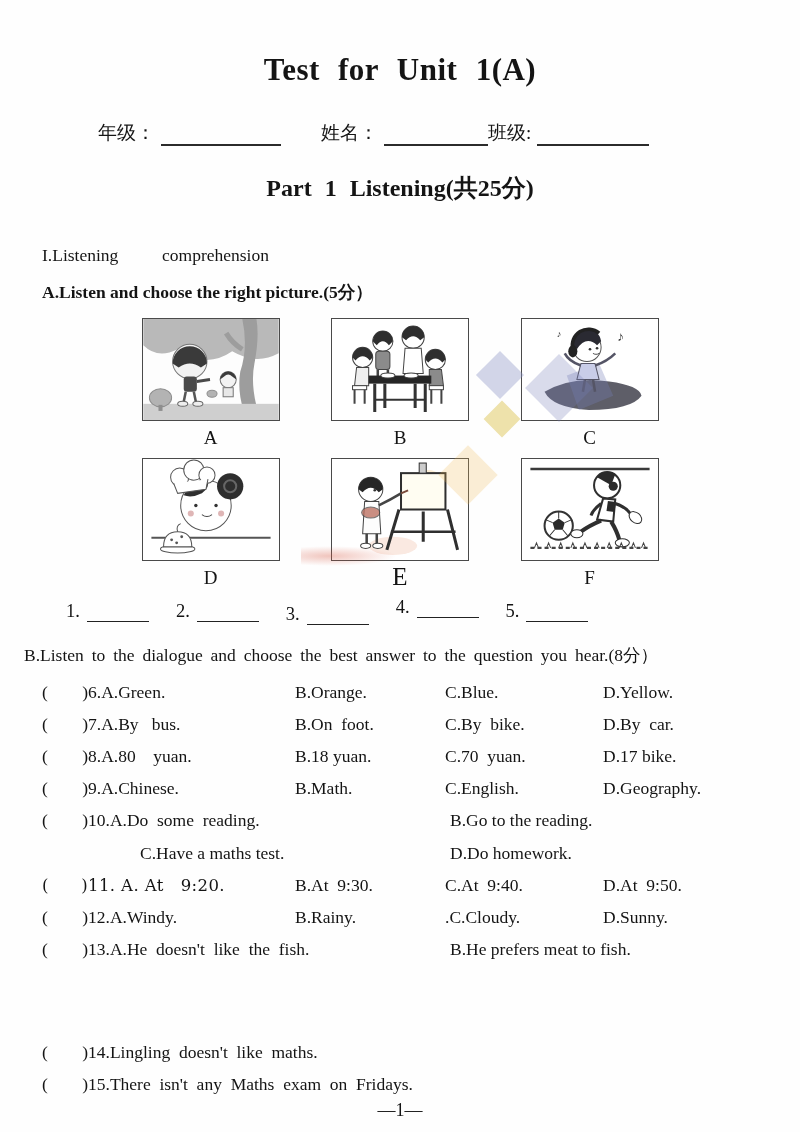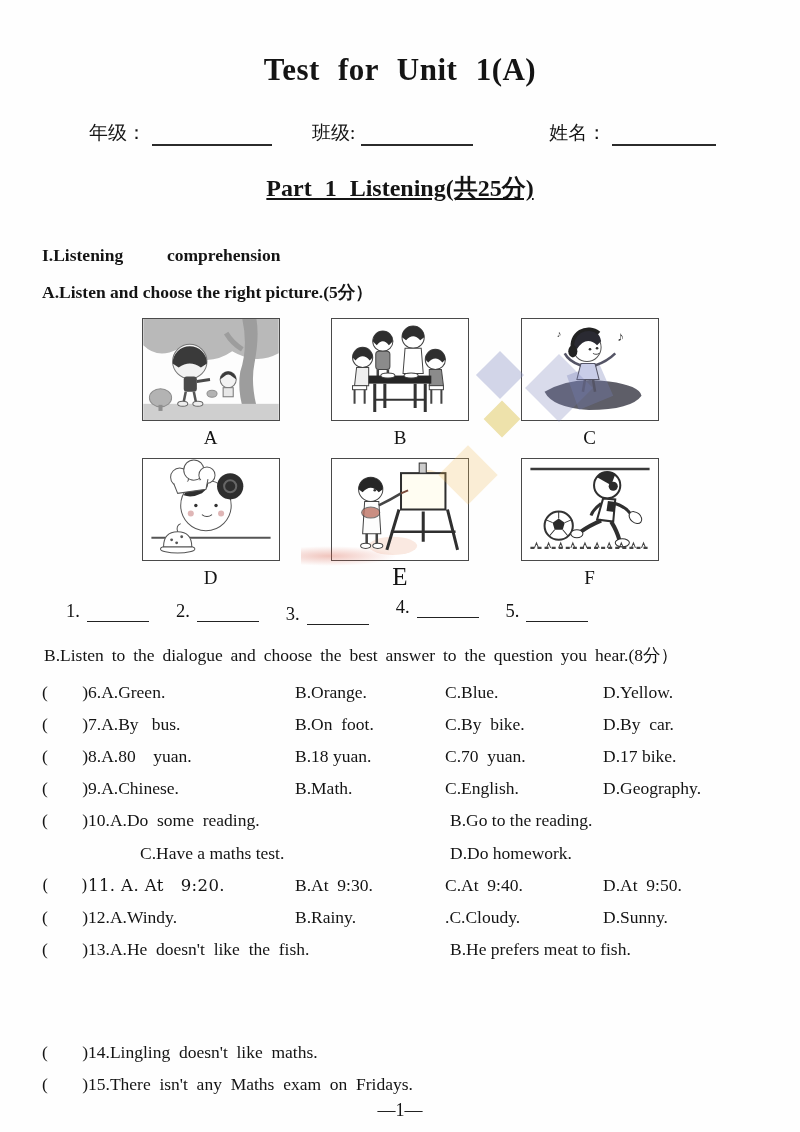--- a/index.html
+++ b/index.html
@@ -1,49 +1,49 @@
 <!DOCTYPE html>
 <html><head>
 <meta charset="utf-8">
 <style>
   html,body{margin:0;padding:0;background:#9a9a9a;}
   .page{position:relative;width:800px;height:1132px;margin:0 auto;background:#fefefe;
         font-family:"Liberation Serif", serif;color:#141414;overflow:hidden;}
   .title{position:absolute;top:52px;left:0;width:100%;text-align:center;
          font-size:31px;font-weight:bold;word-spacing:10px;letter-spacing:.5px;}
-  .fields{position:absolute;top:120px;left:89px;font-size:19px;display:flex;align-items:flex-end;}
+  .fields{position:absolute;top:120px;left:98px;font-size:19px;display:flex;align-items:flex-end;}
   .field{display:flex;align-items:flex-end;}
   .blankline{display:inline-block;border-bottom:2px solid #2b2b2b;height:18px;margin-left:6px;}
   .f1 .blankline{width:120px;} .f1{margin-right:40px;}
   .f2 .blankline{width:112px;} .f2{margin-right:76px;}
   .f3 .blankline{width:104px;}
   .part1{position:absolute;top:172px;left:0;width:100%;text-align:center;
-         font-size:24px;font-weight:bold;word-spacing:7px;text-decoration:underline;}
+         font-size:24px;font-weight:bold;word-spacing:7px;}
   .sec{font-size:17.5px;}
-  .sec-i{position:absolute;top:245px;left:42px;font-weight:bold;white-space:pre;}
+  .sec-i{position:absolute;top:245px;left:42px;font-weight:normal;white-space:pre;}
   .sec-a{position:absolute;top:280px;left:42px;font-weight:bold;}
   .pics{position:absolute;top:318px;left:116px;width:568px;display:grid;
         grid-template-columns:189px 190px 189px;}
   .pic-cell{height:140px;display:flex;flex-direction:column;align-items:center;position:relative;}
   .pic-box{width:136px;height:101px;border:1.6px solid #4a4a4a;background:#fff;position:relative;}
   .pic-box svg{display:block;width:100%;height:100%;}
   .pic-label{margin-top:6px;font-size:19px;}
   .lbl-e{font-size:25px;margin-top:2px;}
   .wm{position:absolute;pointer-events:none;z-index:3;}
   .wm-blue1{width:34px;height:34px;background:rgba(140,146,198,.38);transform:rotate(45deg);left:-12px;top:40px;}
   .wm-blue2{width:48px;height:48px;background:rgba(118,126,182,.28);transform:rotate(45deg);left:40px;top:46px;}
   .wm-yel{width:26px;height:26px;background:rgba(222,198,88,.5);transform:rotate(45deg);left:-6px;top:88px;}
   .wm-org{width:42px;height:42px;background:rgba(240,182,84,.24);transform:rotate(45deg);right:6px;top:-4px;}
   .smudge{position:absolute;left:-4px;top:88px;width:96px;height:20px;z-index:3;pointer-events:none;
           background:radial-gradient(ellipse at 30% 50%, rgba(214,88,66,.35), rgba(214,88,66,0) 70%);}
   .blanks{position:absolute;top:601px;left:66px;font-size:18.5px;display:flex;}
   .blank-item{margin-right:27px;display:flex;align-items:flex-end;}
   .blank-item .blankline{width:62px;border-bottom:1.7px solid #222;height:15px;margin-left:7px;}
   .bi-3{transform:translateY(3px);} .bi-4{transform:translateY(-4px);}
-  .sec-b{position:absolute;top:643px;left:44px;word-spacing:3.5px;}
+  .sec-b{position:absolute;top:643px;left:24px;word-spacing:3.5px;}
   .qs{position:absolute;top:676px;left:42px;width:718px;font-size:17.5px;}
   .qrow{display:grid;height:32.2px;align-items:center;white-space:pre;}
   .cols4{grid-template-columns:253px 150px 158px 1fr;}
   .cols2{grid-template-columns:408px 1fr;}
   .indent{padding-left:98px;}
   .paren{display:inline-flex;width:46px;justify-content:space-between;}
   .r11cell{font-family:"DejaVu Serif", serif;font-size:16.5px;letter-spacing:.4px;}
   .sec-c{position:absolute;top:1005px;left:40px;white-space:pre-wrap;font-size:17.5px;}
   .sec-c .bold{font-weight:bold;}
   .stmts{position:absolute;top:1036px;left:42px;font-size:17.5px;}
@@ -55,26 +55,26 @@
 
 <div class="page">
 
   <div class="title">Test for Unit 1(A)</div>
 
   <div class="fields">
     <div class="field f1">
       <span>年级：</span>
       <span class="blankline"></span>
     </div>
+    <div class="field f3">
+      <span>姓名：</span>
+      <span class="blankline"></span>
+    </div>
     <div class="field f2">
       <span>班级:</span>
-      <span class="blankline"></span>
-    </div>
-    <div class="field f3">
-      <span>姓名：</span>
       <span class="blankline"></span>
     </div>
   </div>
 
   <div class="part1">Part 1 Listening(共25分)</div>
 
   <div class="sec sec-i">I.Listening          comprehension</div>
   <div class="sec sec-a">A.Listen and choose the right picture.(5分）</div>
 
   <div class="pics">

